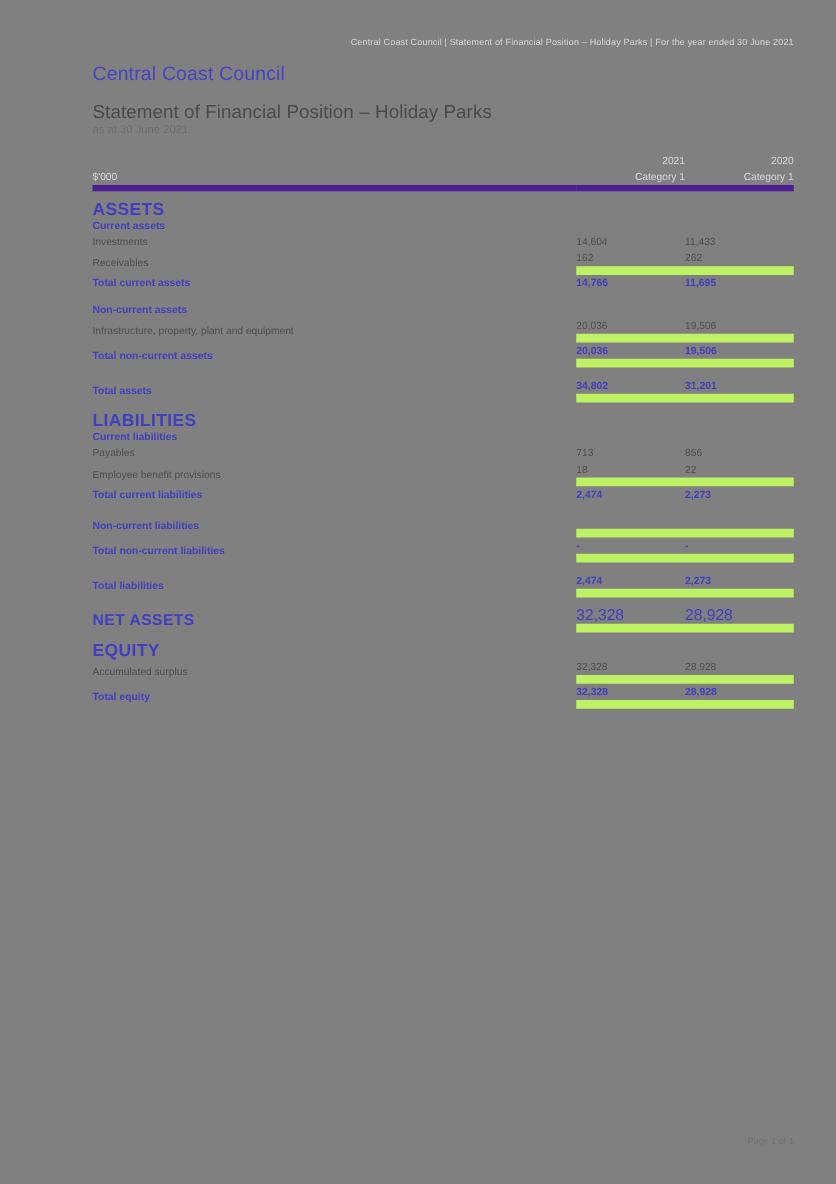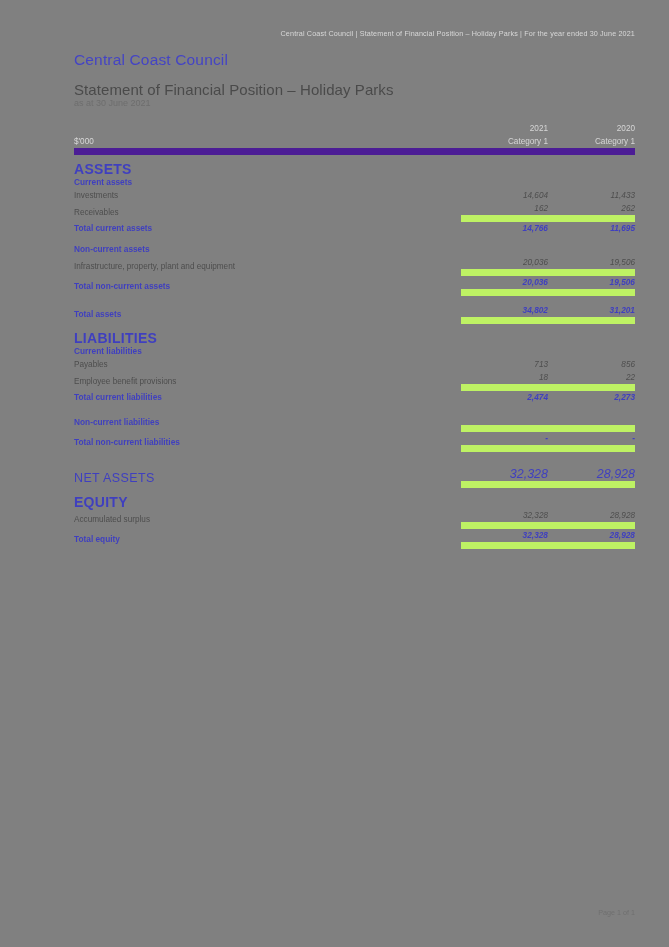--- a/index.html
+++ b/index.html
@@ -79,47 +79,47 @@
     padding: 0;
     vertical-align: bottom;
     white-space: nowrap;
     line-height: 13px;
     height: 13px;
   }
   col.label  { width: 387px; }
   col.valcol { width: 87px; }
 
   td.label { text-align: left; padding-right: 6px; }
-  td.val   { text-align: right; padding-right: 5px; font-style: italic; }
+  td.val   { text-align: left; padding-right: 5px; }
 
   .sect-head  { color: #3f3fbf; font-weight: bold; font-size: 14px; letter-spacing: .02em; }
   .sub-head   { color: #3f3fbf; font-weight: bold; font-size: 8.3px; }
   .item       { color: #4d4d4d; font-size: 8.2px; }
   .total      { color: #3f3fbf; font-weight: bold; font-size: 8.3px; }
-  .net        { color: #3f3fbf; font-size: 12.5px; letter-spacing: .03em; }
+  .net        { color: #3f3fbf; font-size: 12.5px; letter-spacing: .03em; font-weight: bold; }
   .val-item   { color: #4d4d4d; font-size: 8.2px; }
   .val-total  { color: #3f3fbf; font-weight: bold; font-size: 8.3px; }
   .val-net    { color: #3f3fbf; font-size: 12.5px; }
   td.rule-bottom { border-bottom: 7px solid #bef264; }
 
   tr.spacer td { height: 8px; line-height: 8px; }
 
   
   .colhead {
     color: #d6d6d6;
     font-size: 8.2px;
     text-align: right;
     padding-right: 5px;
   }
   td.unit-label {
     color: #d8d8d8;
     font-size: 8.2px;
   }
   td.headrule {
-    border-bottom: 7px solid #4c1d95;
+    border-bottom: 5px solid #4c1d95;
   }
 
   
   .page-footer {
     position: absolute;
     left: 54px;
     right: 54px;
     bottom: 30px;
     text-align: right;
     font-size: 7.2px;
@@ -261,20 +261,25 @@
         <tr>
           <td class="label total">Total non-current liabilities</td>
           <td class="val val-total rule-bottom">-</td>
           <td class="val val-total rule-bottom">-</td>
         </tr>
         <tr class="spacer">
           <td></td>
           <td></td>
           <td></td>
         </tr>
+        <tr>
+          <td class="label total">Total liabilities</td>
+          <td class="val val-total rule-bottom">2,474</td>
+          <td class="val val-total rule-bottom">2,273</td>
+        </tr>
         <tr class="spacer">
           <td></td>
           <td></td>
           <td></td>
         </tr>
         <tr>
           <td class="label net">NET ASSETS</td>
           <td class="val val-net rule-bottom">32,328</td>
           <td class="val val-net rule-bottom">28,928</td>
         </tr>

